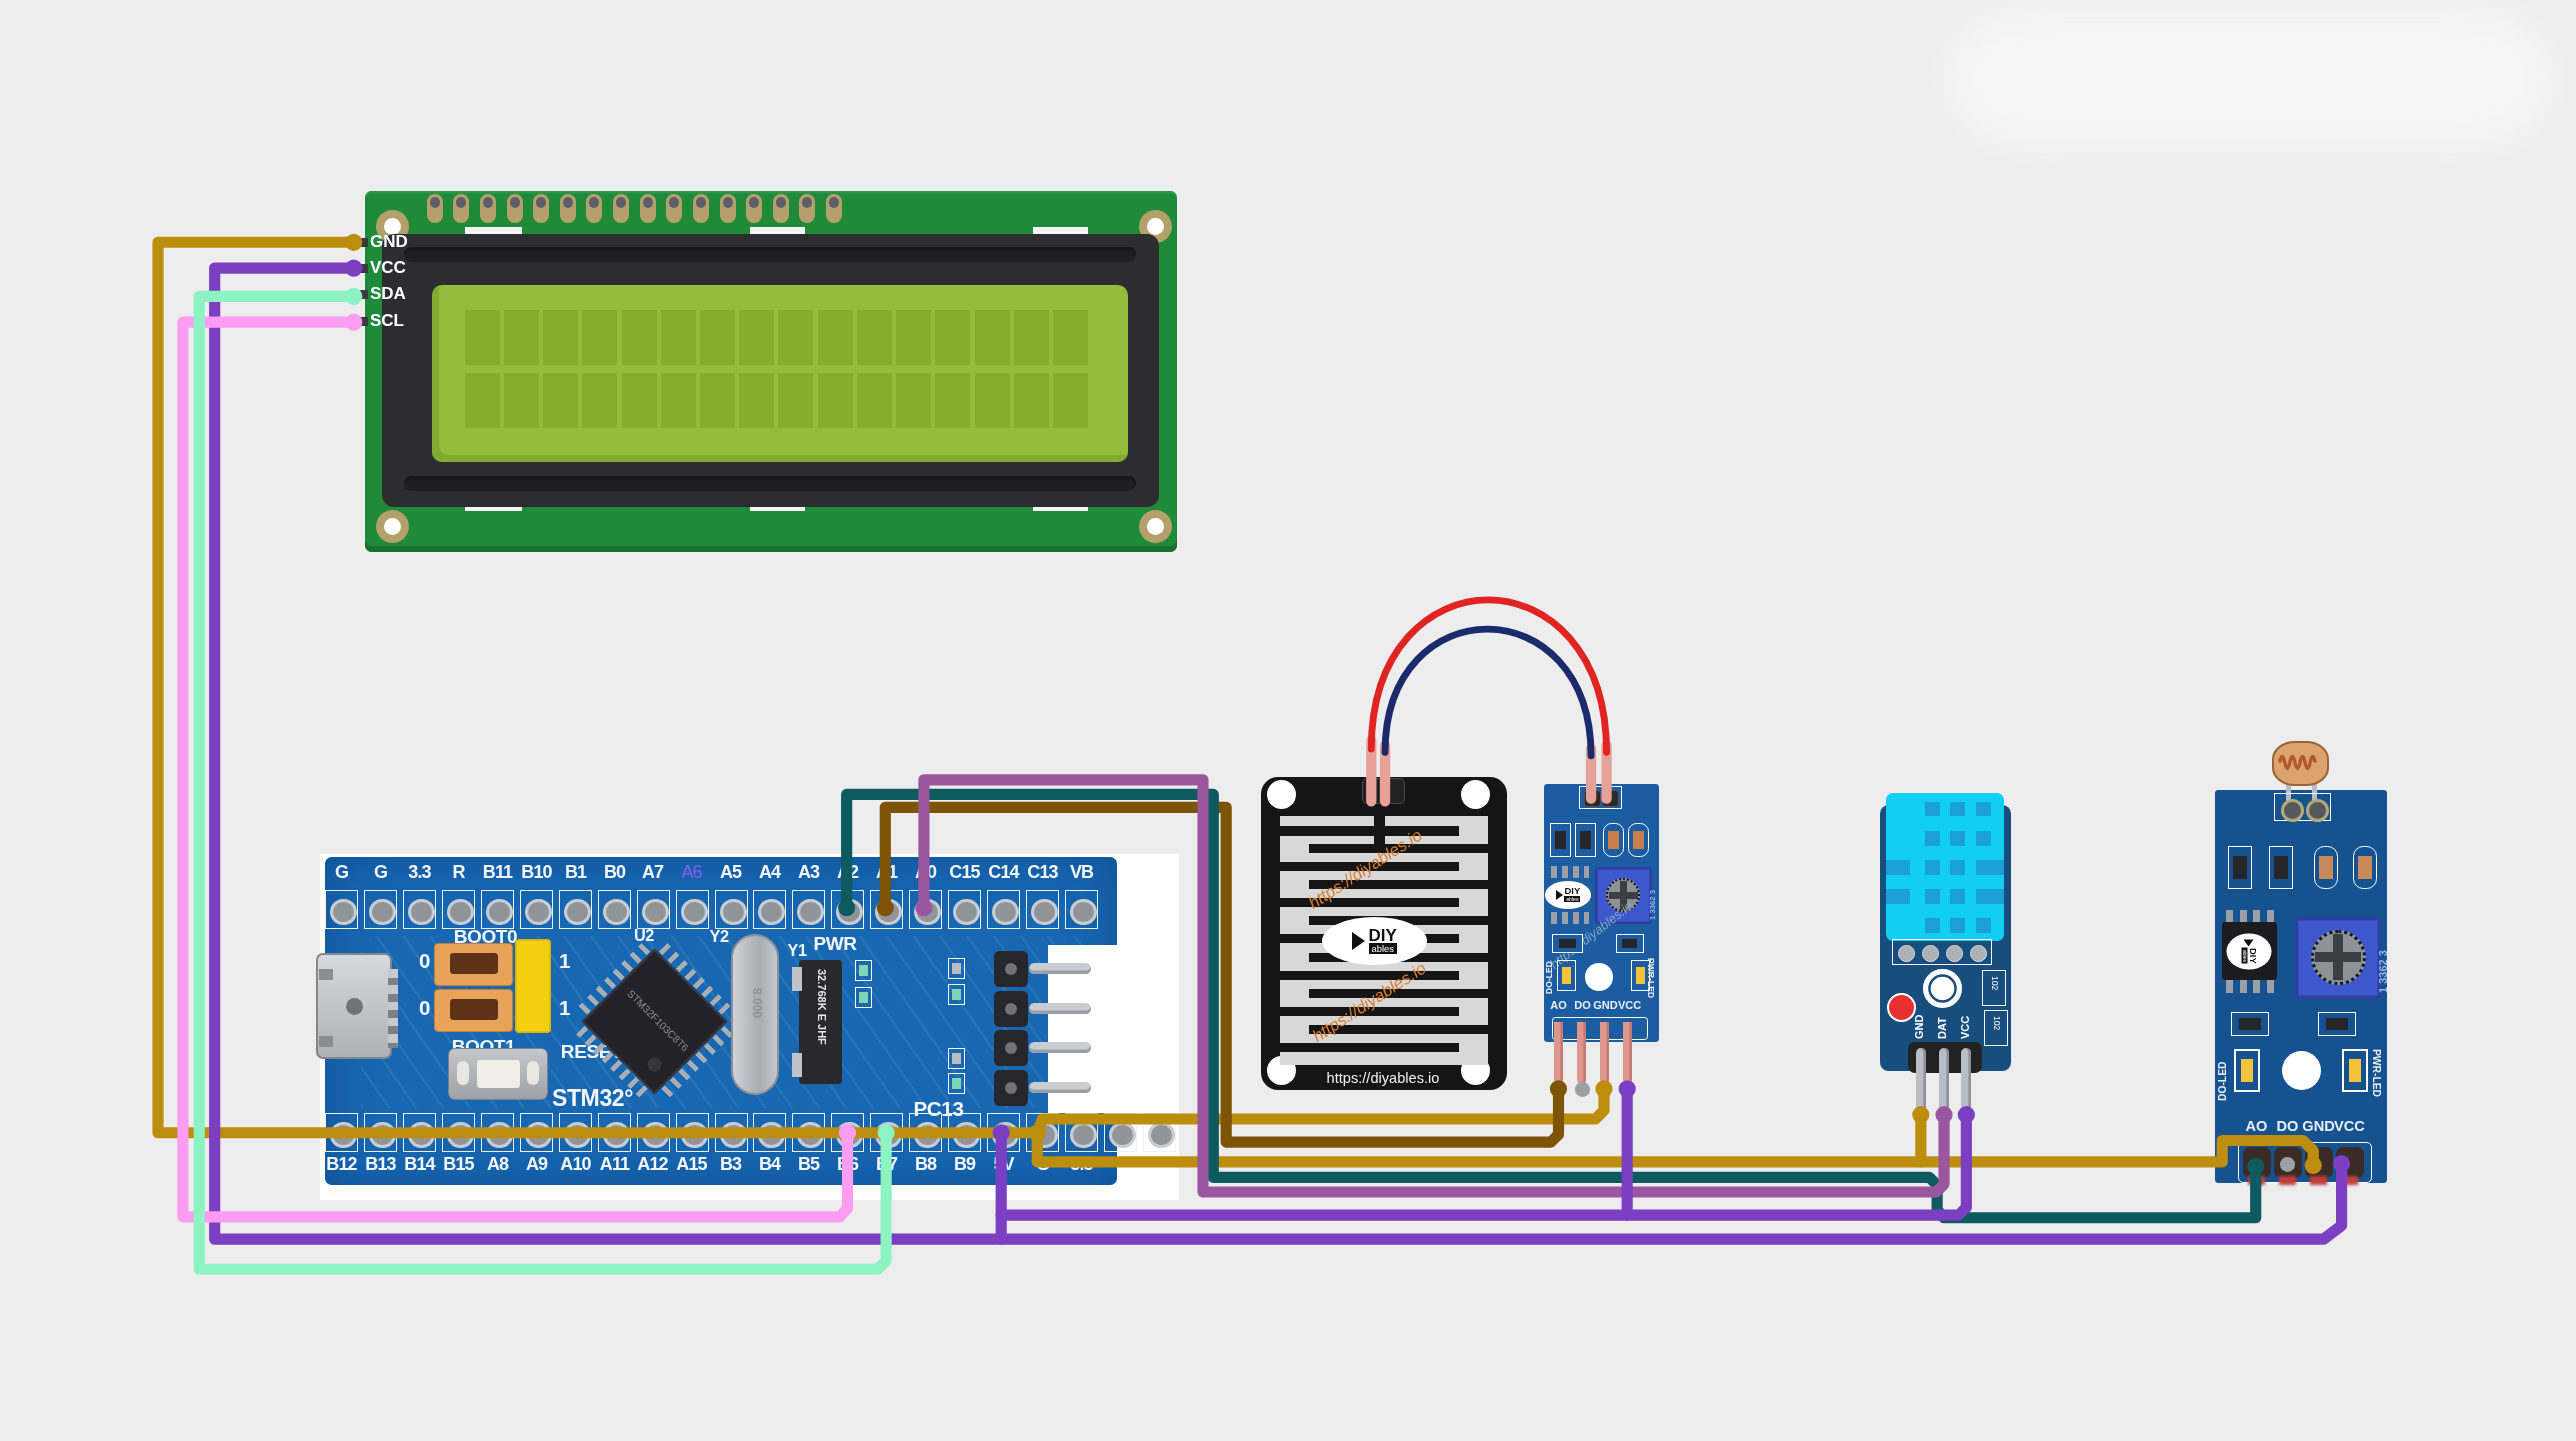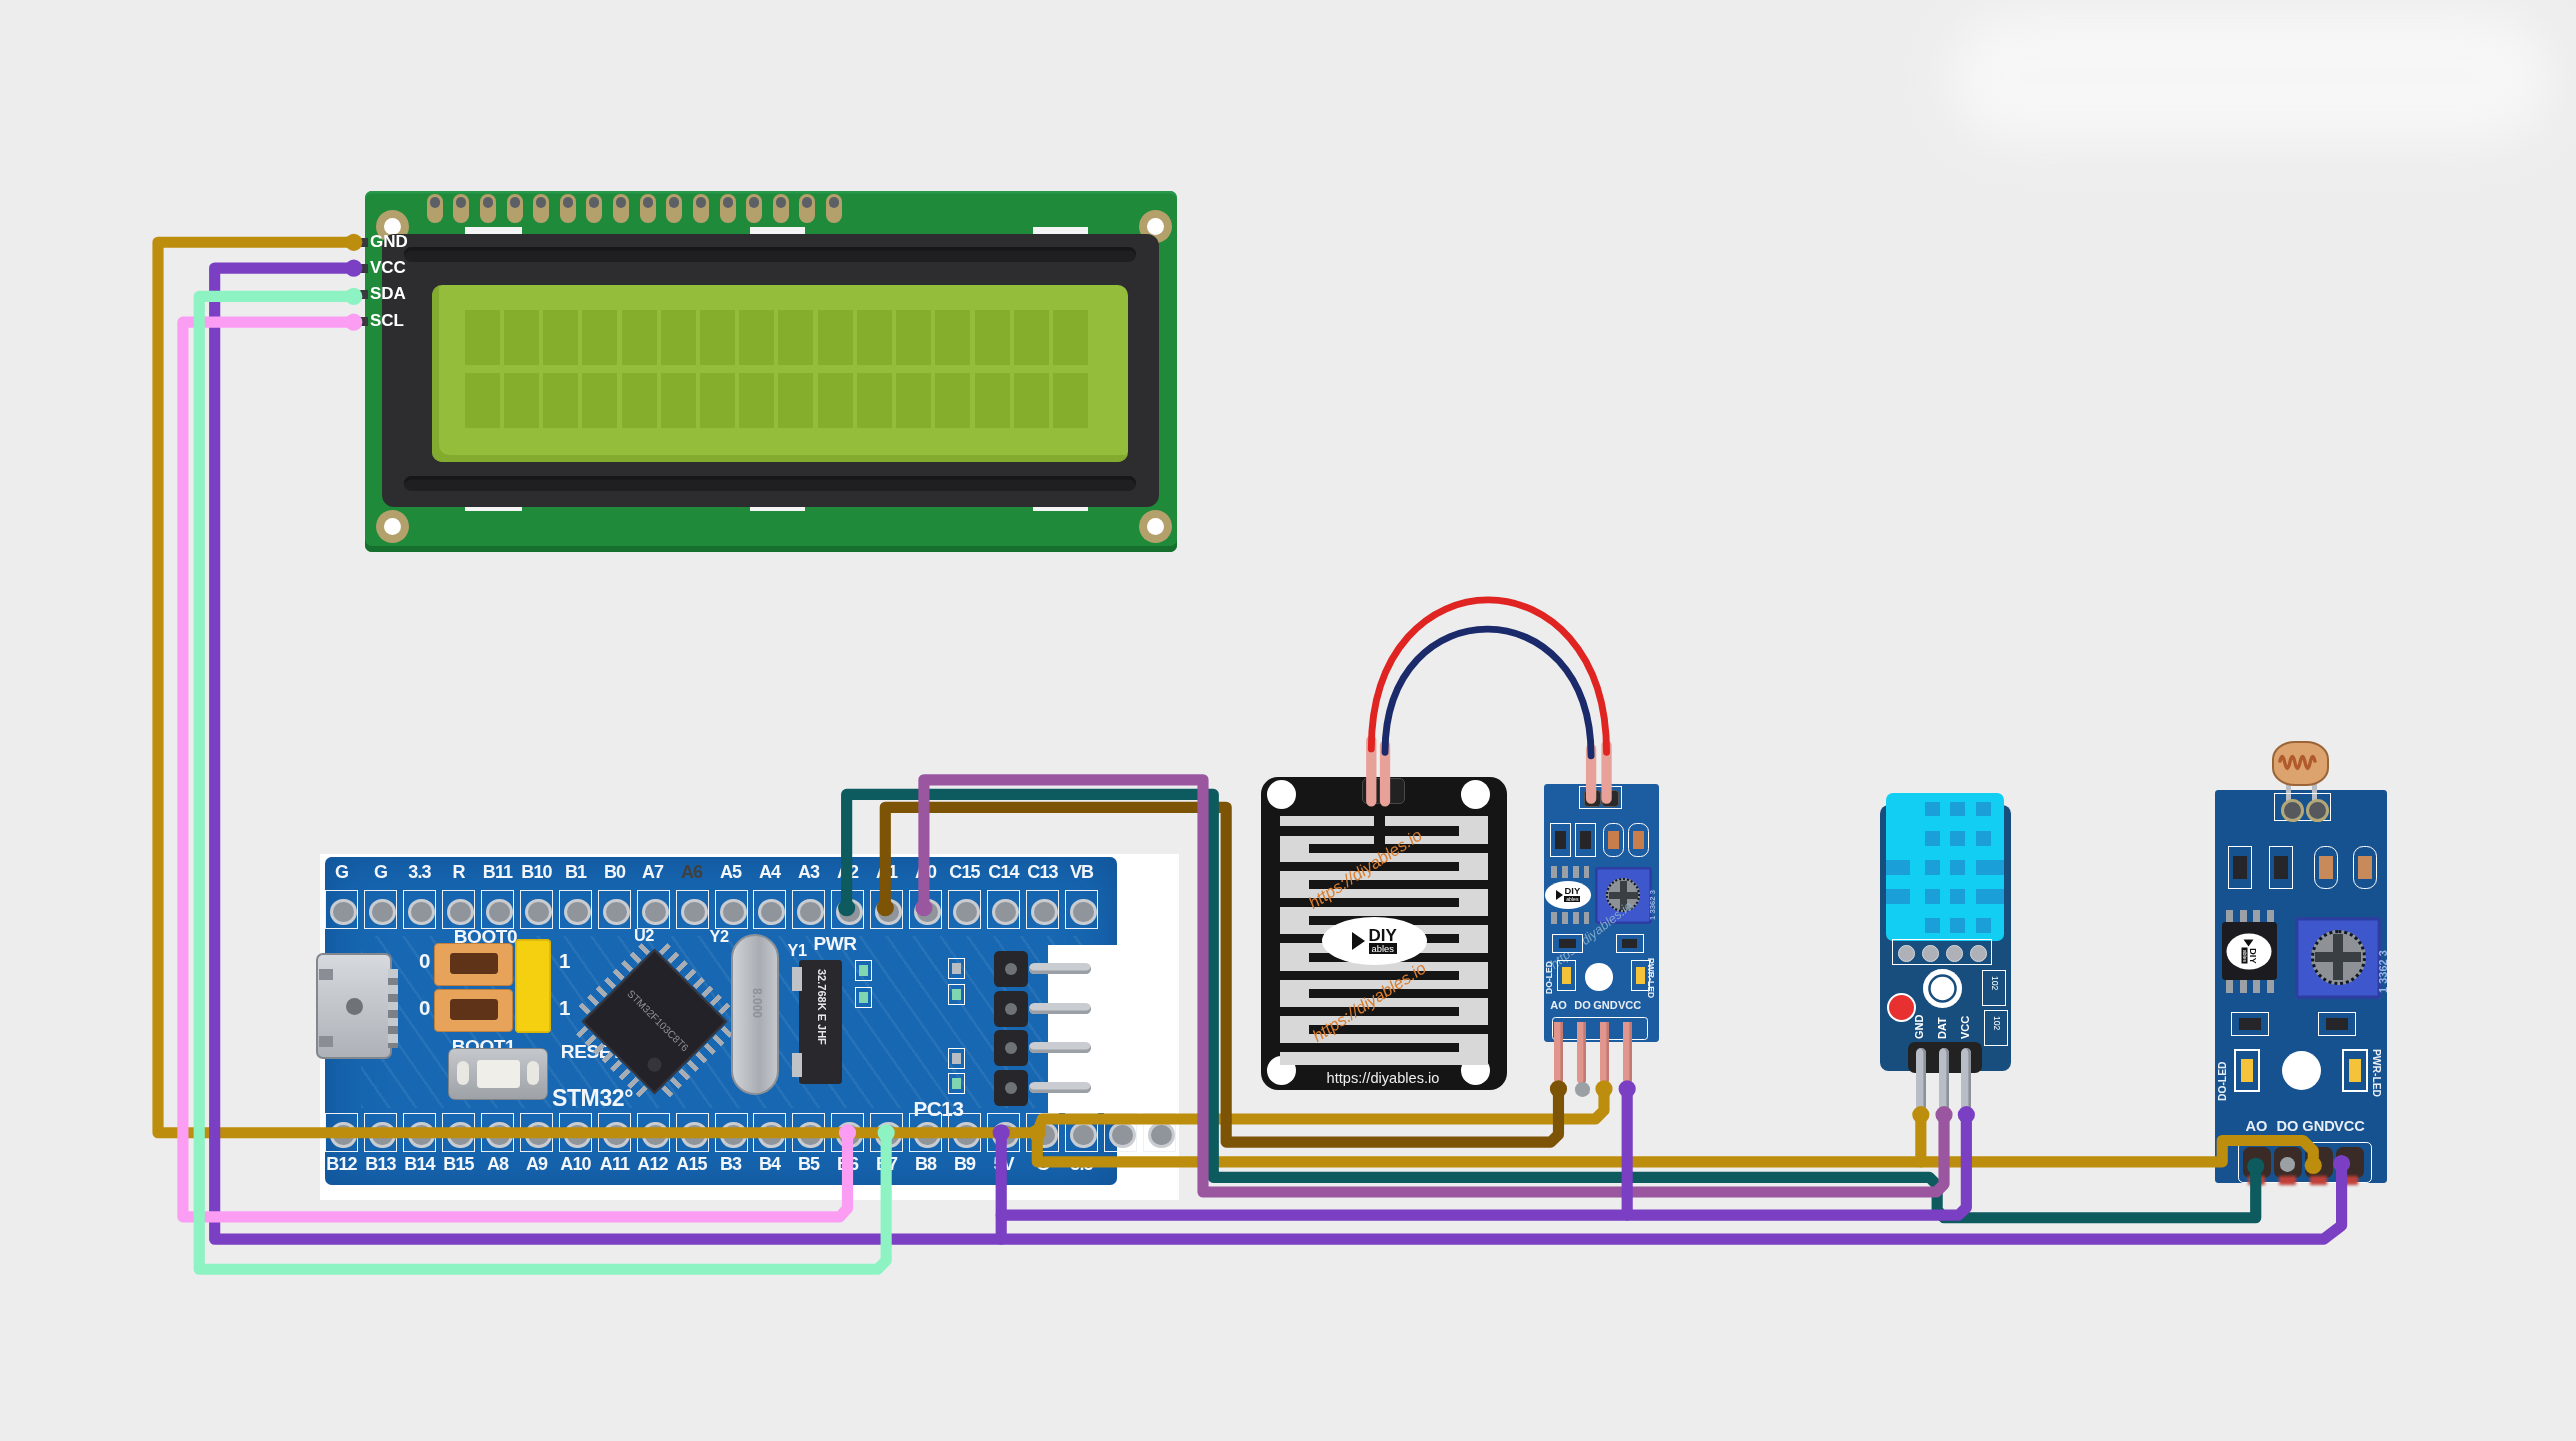--- a/index.html
+++ b/index.html
@@ -237,21 +237,21 @@
   <div id="stm32-top-labels">
       <div style="position:absolute;left:321px;top:862px;width:41px;text-align:center;color:#f2f6fa;font-weight:bold;font-size:18px;letter-spacing:-0.9px;">G</div>
       <div style="position:absolute;left:360px;top:862px;width:41px;text-align:center;color:#f2f6fa;font-weight:bold;font-size:18px;letter-spacing:-0.9px;">G</div>
       <div style="position:absolute;left:399px;top:862px;width:41px;text-align:center;color:#f2f6fa;font-weight:bold;font-size:18px;letter-spacing:-0.9px;">3.3</div>
       <div style="position:absolute;left:438px;top:862px;width:41px;text-align:center;color:#f2f6fa;font-weight:bold;font-size:18px;letter-spacing:-0.9px;">R</div>
       <div style="position:absolute;left:477px;top:862px;width:41px;text-align:center;color:#f2f6fa;font-weight:bold;font-size:18px;letter-spacing:-0.9px;">B11</div>
       <div style="position:absolute;left:516px;top:862px;width:41px;text-align:center;color:#f2f6fa;font-weight:bold;font-size:18px;letter-spacing:-0.9px;">B10</div>
       <div style="position:absolute;left:555px;top:862px;width:41px;text-align:center;color:#f2f6fa;font-weight:bold;font-size:18px;letter-spacing:-0.9px;">B1</div>
       <div style="position:absolute;left:594px;top:862px;width:41px;text-align:center;color:#f2f6fa;font-weight:bold;font-size:18px;letter-spacing:-0.9px;">B0</div>
       <div style="position:absolute;left:632px;top:862px;width:41px;text-align:center;color:#f2f6fa;font-weight:bold;font-size:18px;letter-spacing:-0.9px;">A7</div>
-      <div style="position:absolute;left:671px;top:862px;width:41px;text-align:center;color:#404040;font-weight:bold;font-size:18px;letter-spacing:-0.9px;">A6</div>
+      <div style="position:absolute;left:671px;top:862px;width:41px;text-align:center;color:#8b5cf6;font-weight:normal;font-size:18px;letter-spacing:-0.9px;">A6</div>
       <div style="position:absolute;left:710px;top:862px;width:41px;text-align:center;color:#f2f6fa;font-weight:bold;font-size:18px;letter-spacing:-0.9px;">A5</div>
       <div style="position:absolute;left:749px;top:862px;width:41px;text-align:center;color:#f2f6fa;font-weight:bold;font-size:18px;letter-spacing:-0.9px;">A4</div>
       <div style="position:absolute;left:788px;top:862px;width:41px;text-align:center;color:#f2f6fa;font-weight:bold;font-size:18px;letter-spacing:-0.9px;">A3</div>
       <div style="position:absolute;left:827px;top:862px;width:41px;text-align:center;color:#f2f6fa;font-weight:bold;font-size:18px;letter-spacing:-0.9px;">A2</div>
       <div style="position:absolute;left:866px;top:862px;width:41px;text-align:center;color:#f2f6fa;font-weight:bold;font-size:18px;letter-spacing:-0.9px;">A1</div>
       <div style="position:absolute;left:905px;top:862px;width:41px;text-align:center;color:#f2f6fa;font-weight:bold;font-size:18px;letter-spacing:-0.9px;">A0</div>
       <div style="position:absolute;left:944px;top:862px;width:41px;text-align:center;color:#f2f6fa;font-weight:bold;font-size:18px;letter-spacing:-0.9px;">C15</div>
       <div style="position:absolute;left:983px;top:862px;width:41px;text-align:center;color:#f2f6fa;font-weight:bold;font-size:18px;letter-spacing:-0.9px;">C14</div>
       <div style="position:absolute;left:1022px;top:862px;width:41px;text-align:center;color:#f2f6fa;font-weight:bold;font-size:18px;letter-spacing:-0.9px;">C13</div>
       <div style="position:absolute;left:1061px;top:862px;width:41px;text-align:center;color:#f2f6fa;font-weight:bold;font-size:18px;letter-spacing:-0.9px;">VB</div>

